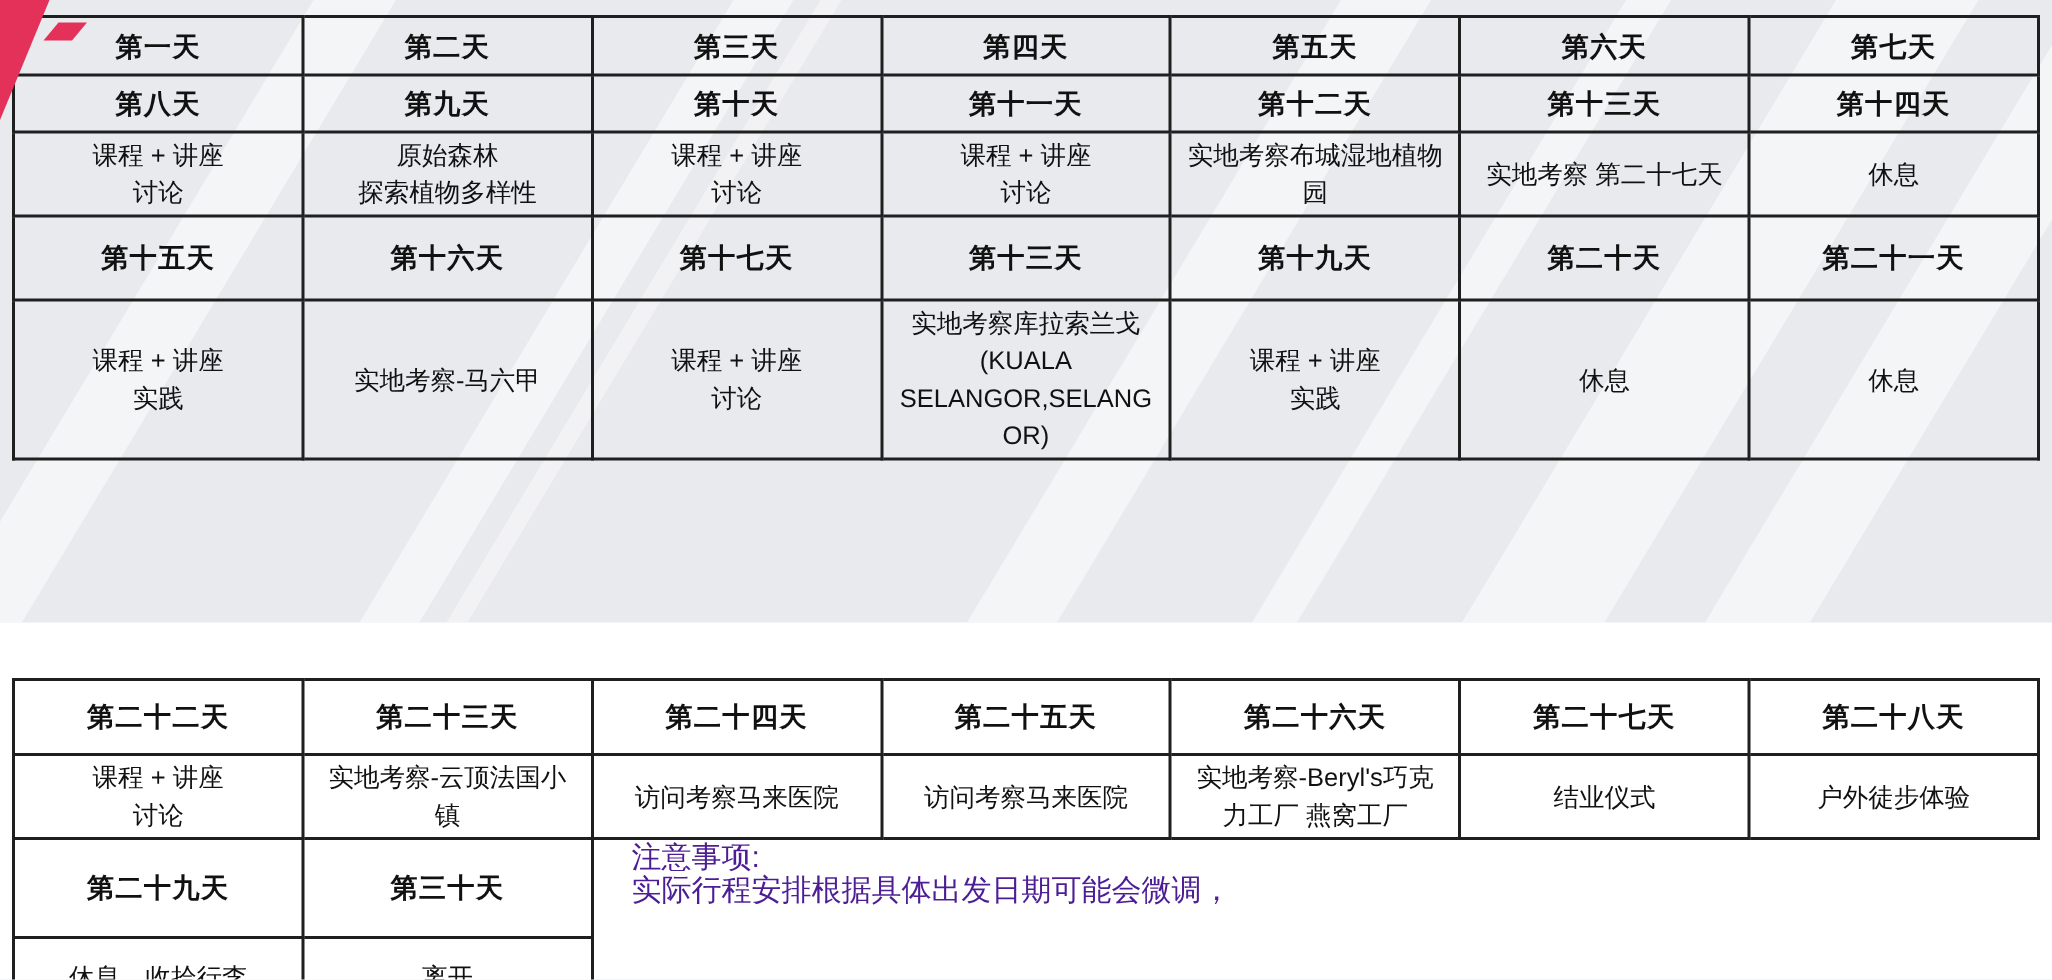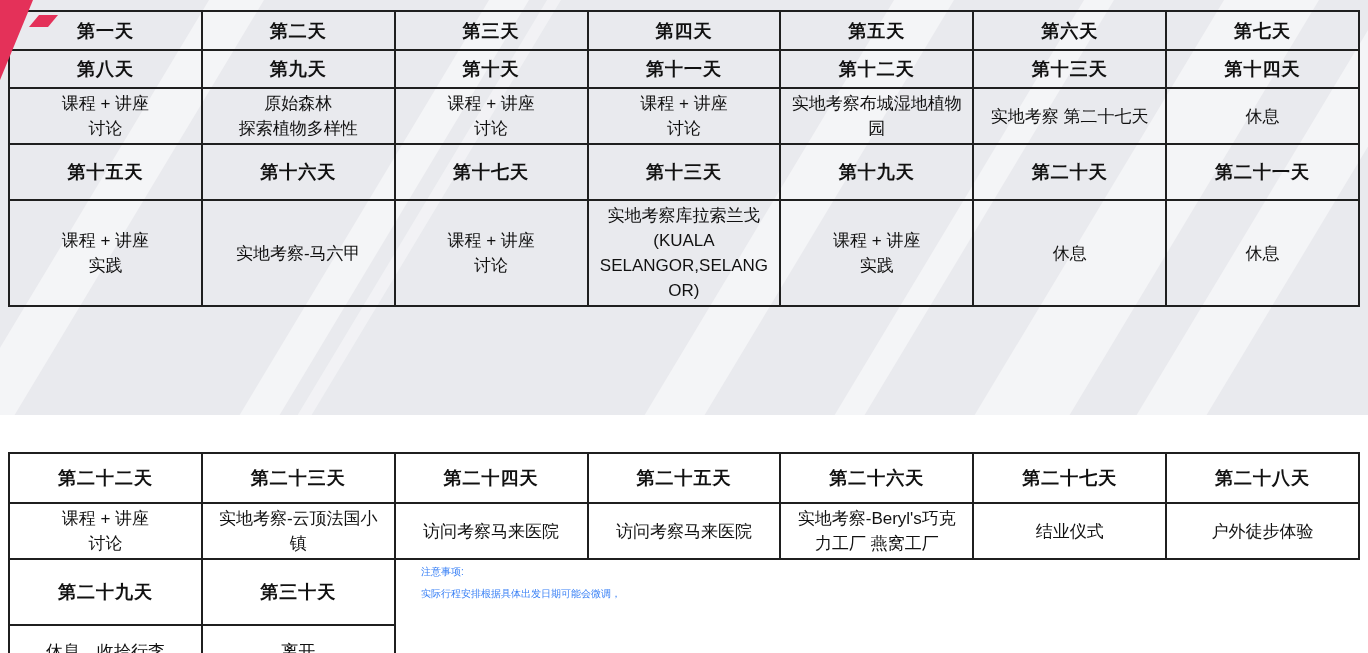--- a/index.html
+++ b/index.html
@@ -44,21 +44,21 @@
   td.empty{border:none;background:transparent;}
   
   .r-h1{height:39px;} .r-c1{height:97px;}
   .r-h2{height:38px;} .r-c2{height:51px;}
   .r-h3{height:56px;} .r-c3{height:97px;}
   .r-h4{height:50px;} .r-c4{height:51px;}
   .r-h5{height:66px;} .r-c5{height:52px;}
   
   .note{
     position:absolute;left:421px;top:561px;z-index:3;
-    color:#3b82f6;font-size:10px;line-height:22px;text-align:left;
+    color:#4c1d95;font-size:20px;line-height:22px;text-align:left;
   }
 </style>
 </head>
 <body>
 
 <div class="bg-band">
   <div class="stripe" style="left:215px;width:55px;"></div>
   <div class="stripe" style="left:495px;width:40px;"></div>
   <div class="stripe" style="left:553px;width:14px;opacity:.8;"></div>
   <div class="stripe" style="left:900px;width:60px;"></div>

